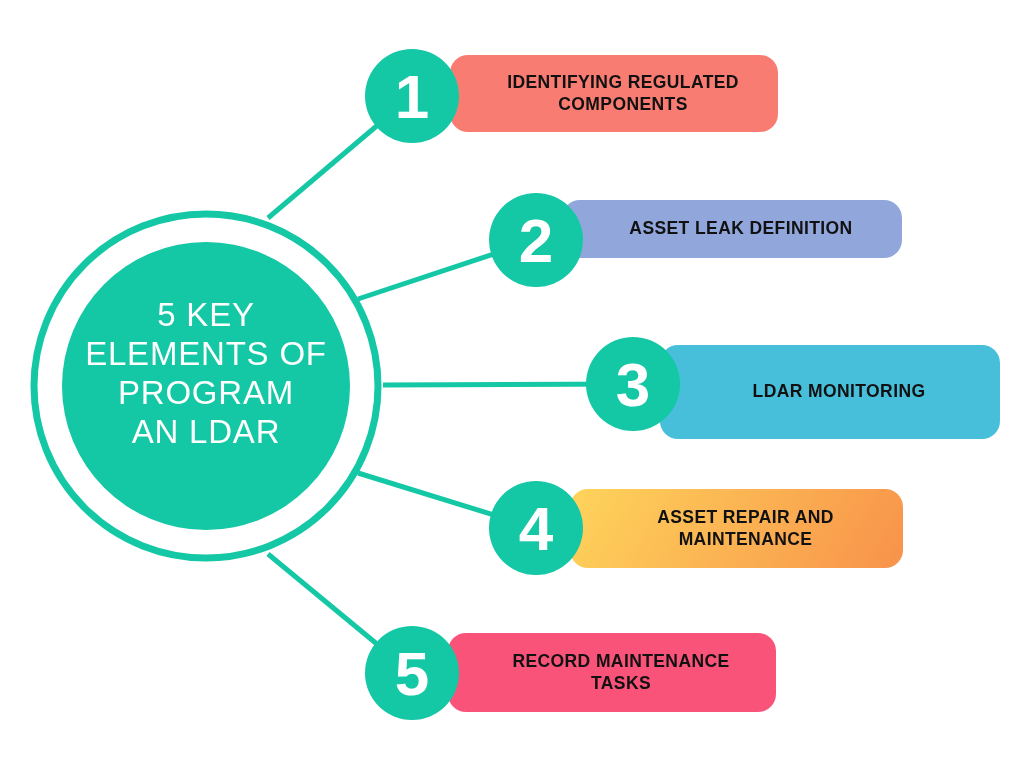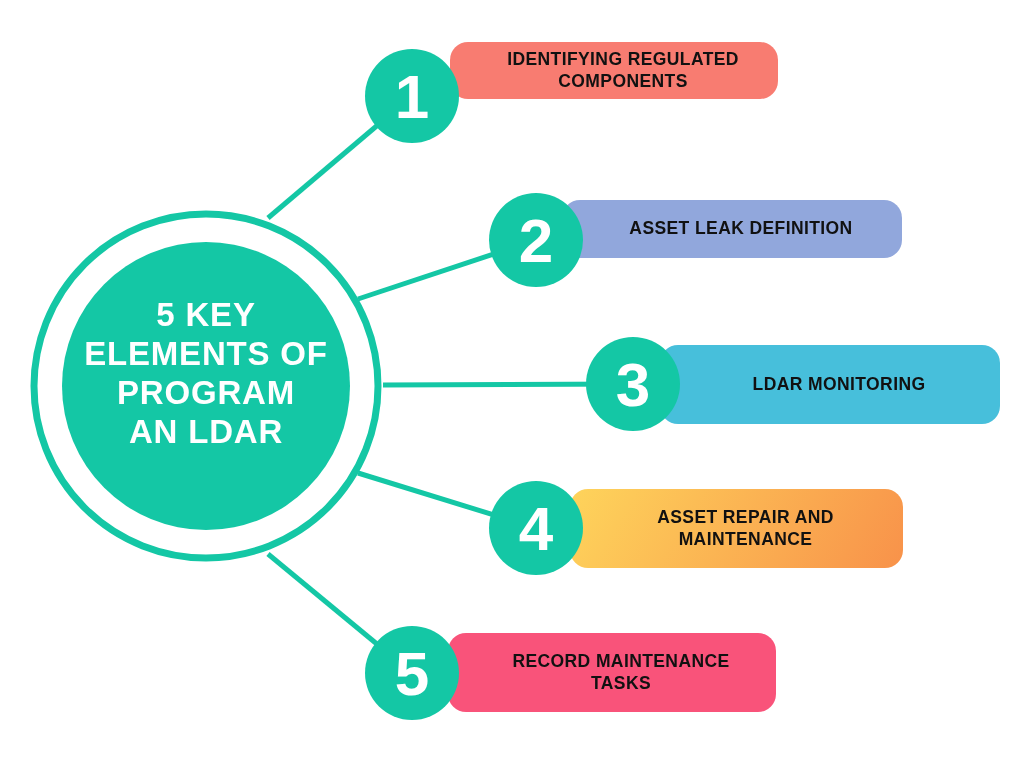--- a/index.html
+++ b/index.html
@@ -18,21 +18,21 @@
     width: 1024px; height: 768px;
   }
   .center-text {
     position: absolute;
     left: 56px;
     top: 296px;
     width: 300px;
     text-align: center;
     color: #ffffff;
     font-size: 33px;
-    font-weight: 700;
+    font-weight: 400;
     letter-spacing: 0.8px;
     line-height: 1.18;
   }
   .item-bar {
     position: absolute;
     border-radius: 18px;
     display: flex;
     align-items: center;
     justify-content: center;
     text-align: center;
@@ -50,23 +50,23 @@
     border-radius: 50%;
     background: #14C7A5;
     display: flex;
     align-items: center;
     justify-content: center;
     color: #ffffff;
     font-size: 62px;
     font-weight: bold;
   }
   
-  .bar-1 { left: 450px; top:  42px; width: 328px; height: 57px; }
+  .bar-1 { left: 450px; top:  55px; width: 328px; height: 77px; }
   .bar-2 { left: 562px; top: 200px; width: 340px; height: 58px; }
-  .bar-3 { left: 660px; top: 345px; width: 340px; height: 79px; }
+  .bar-3 { left: 660px; top: 345px; width: 340px; height: 94px; }
   .bar-4 { left: 570px; top: 489px; width: 333px; height: 79px; text-align: center; }
   .bar-5 { left: 448px; top: 633px; width: 328px; height: 79px; }
   .circ-1 { left: 365px; top:  49px; }
   .circ-2 { left: 489px; top: 193px; }
   .circ-3 { left: 586px; top: 337px; }
   .circ-4 { left: 489px; top: 481px; }
   .circ-5 { left: 365px; top: 626px; }
   .logo {
     position: absolute;
     left: 820px; top: 705px;

